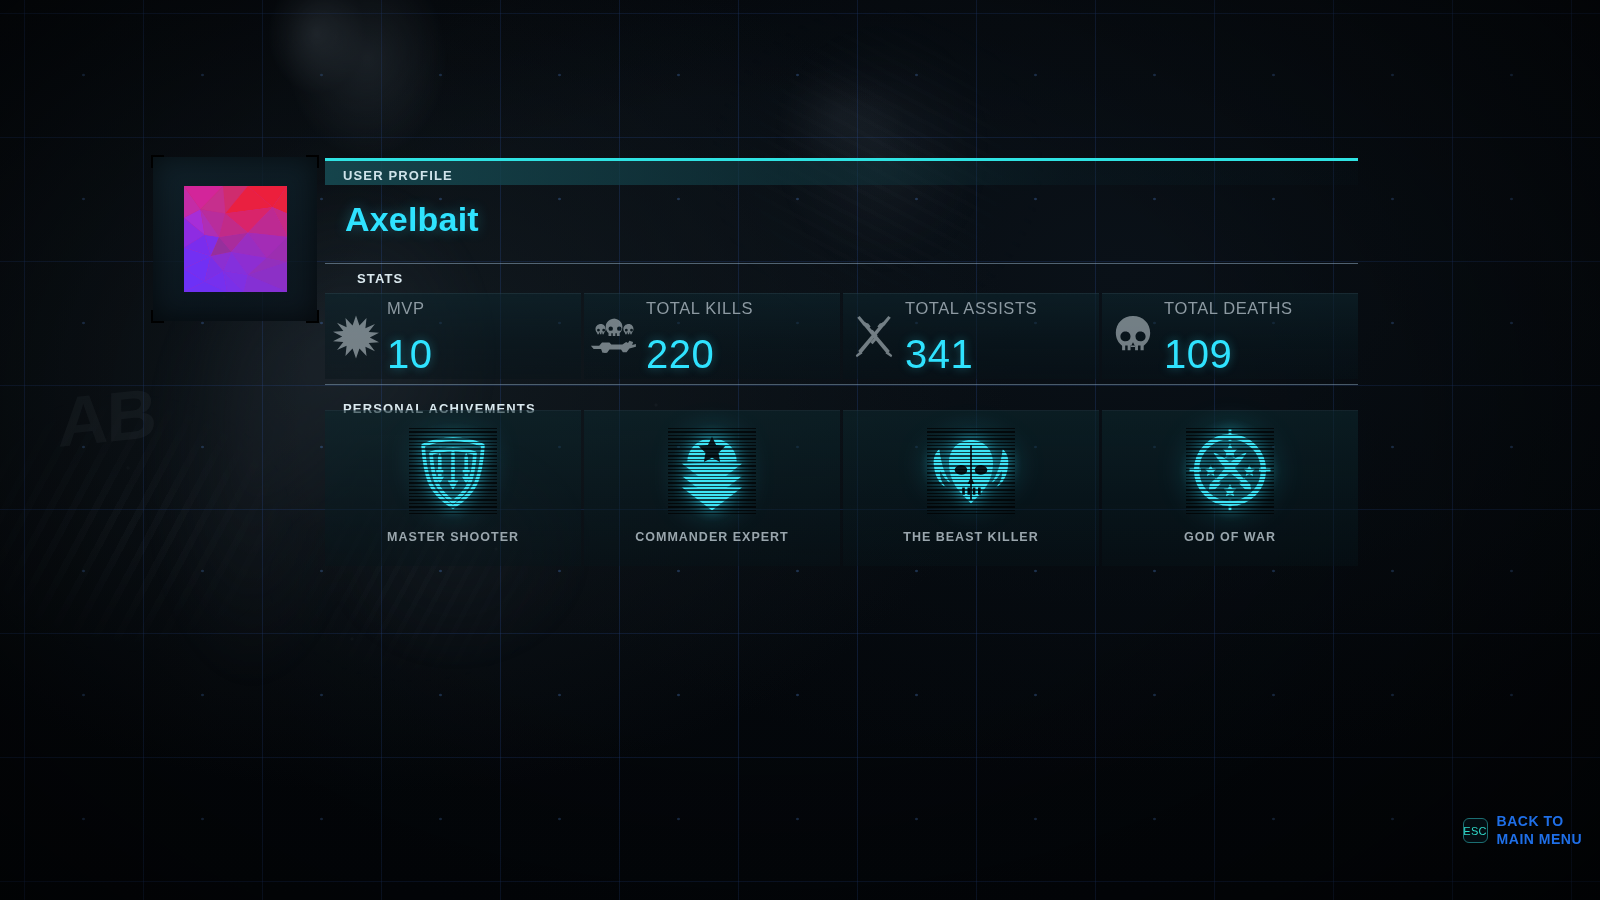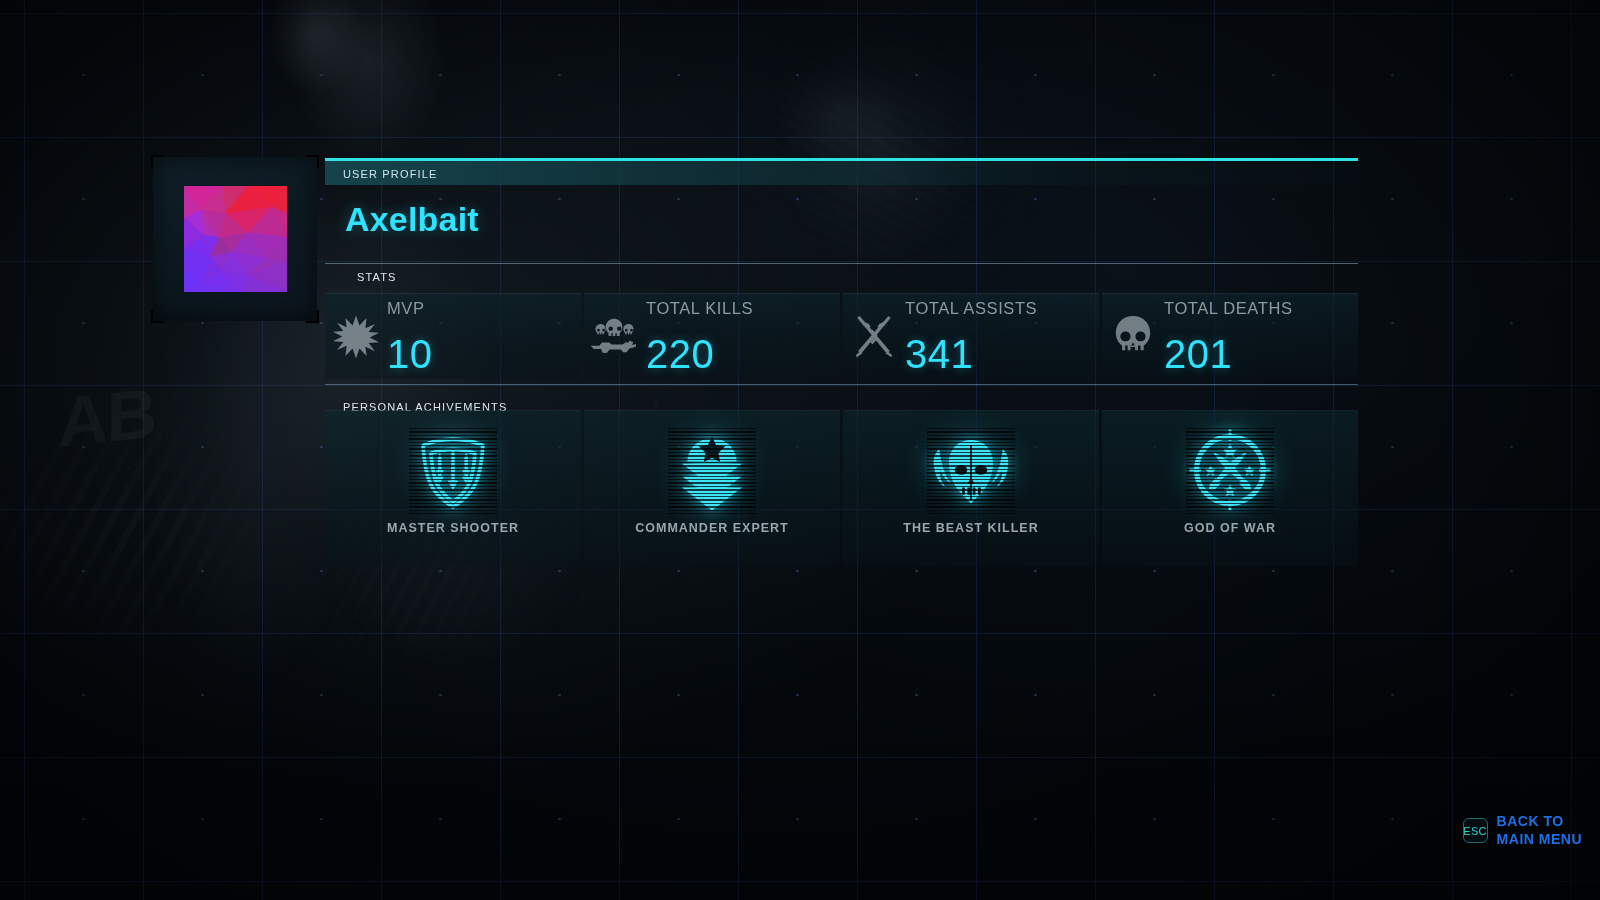--- a/index.html
+++ b/index.html
@@ -119,21 +119,21 @@
   #main-col{ position:absolute; left:325px; top:158px; width:1033px; }
 
   
   #profile-bar{
     position:relative; height:27px;
     border-top:3px solid #2fe3e3;
     background:linear-gradient(90deg, rgba(22,72,80,.92) 0%, rgba(17,58,66,.70) 36%, rgba(10,34,42,.30) 72%, rgba(8,24,32,.12) 100%);
   }
   #profile-bar .sec-label{ position:absolute; left:18px; top:7px; }
   .sec-label{
-    font-size:11px; letter-spacing:1.15px; color:#cfe3ea; font-weight:400;
+    font-size:13px; letter-spacing:1.15px; color:#cfe3ea; font-weight:700;
     text-transform:uppercase;
   }
 
   #player-name{
     position:absolute; left:20px; top:42px;
     font-size:34px; font-weight:700; color:#2fe3ff; letter-spacing:.2px;
     text-shadow:0 0 14px rgba(47,227,255,.30);
   }
 
   
@@ -190,21 +190,21 @@
   }
   .ach-badge{ width:88px; height:88px; position:relative; }
   .ach-badge svg{ display:block; width:100%; height:100%;
     filter: drop-shadow(0 0 7px rgba(47,227,255,.72)) drop-shadow(0 0 16px rgba(47,227,255,.35)); }
   .ach-scan{
     position:absolute; inset:0; pointer-events:none;
     background:repeating-linear-gradient(180deg, rgba(0,0,0,0) 0px, rgba(0,0,0,0) 2px, rgba(3,14,20,.78) 2px, rgba(3,14,20,.78) 3.4px);
     mix-blend-mode:multiply;
   }
   .ach-label{
-    margin-top:7px; font-size:12.5px; letter-spacing:1.0px; color:#9aa6ad;
+    margin-top:16px; font-size:12.5px; letter-spacing:1.0px; color:#9aa6ad;
     font-weight:700; text-transform:uppercase;
   }
 
   
   #esc-footer{
     position:absolute; right:18px; bottom:52px;
     display:flex; align-items:center; gap:9px;
   }
   #esc-key{
     width:25px; height:25px; border:1.5px solid #1b6e72; border-radius:6px;
@@ -349,21 +349,21 @@
       </div>
 
       <div class="stat-card">
         <div class="stat-icon">
           <svg width="42" height="46" viewBox="0 0 44 48">
             <path fill="#c9d4da" d="M22 2C11.5 2 4 9.8 4 19.6c0 6 2.7 10.8 6.6 13.5V38h3.2v-5h2.6v5h3v-5h4.8v5h3v-5h2.7v5h3.3v-4.9C37.2 30.4 40 25.6 40 19.6 40 9.8 32.5 2 22 2zm-7.8 16.2c3.2 0 5.2 2.3 5.2 5.2 0 3-2 5-5.2 5s-5.4-2-5.4-5 2.2-5.2 5.4-5.2zm15.6 0c3.2 0 5.4 2.3 5.4 5.2 0 3-2.2 5-5.4 5s-5.2-2-5.2-5 2-5.2 5.2-5.2zM22 29.5l2.6 5h-5.2z"></path>
           </svg>
         </div>
         <div class="stat-text">
           <div class="stat-label">TOTAL DEATHS</div>
-          <div class="stat-value">201</div>
+          <div class="stat-value">109</div>
         </div>
       </div>
     </div>
 
     <div id="ach-head">
       <div class="sec-label">PERSONAL ACHIVEMENTS</div>
     </div>
 
     <div id="ach-row">
 

